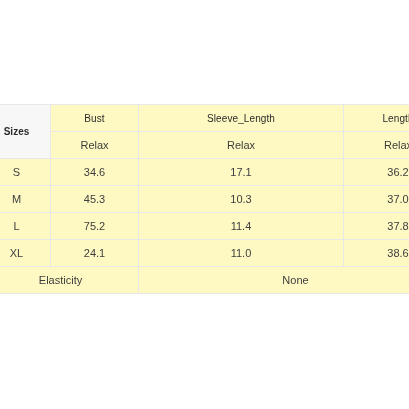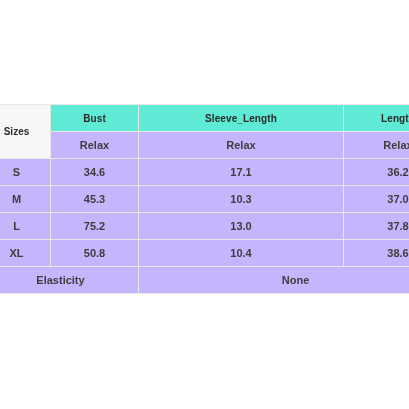--- a/index.html
+++ b/index.html
@@ -30,36 +30,36 @@
     top: 0;
     width: 470px;
     border-collapse: collapse;
     table-layout: fixed;
     background: #ffffff;
   }
 
   #size-chart-table td,
   #size-chart-table th {
     border: 1px solid #e8e8e8;
-    font-weight: bold;
+    font-weight: normal;
     color: #3d3d3d;
     text-align: center;
     vertical-align: middle;
     font-size: 11px;
     height: 27px;
     padding: 0 4px;
     box-sizing: border-box;
-    background: #c4b5fd;
+    background: #fef9c3;
     white-space: nowrap;
   }
 
   
   #size-chart-table th.col-head {
-    background: #5eead4;
-    font-weight: bold;
+    background: #fef9c3;
+    font-weight: normal;
     font-size: 10px;
     color: #2b2b2b;
     letter-spacing: 0.1px;
   }
   #size-chart-table th.sizes-head {
     background: #f7f7f7;
     font-weight: bold;
     font-size: 10px;
     color: #2b2b2b;
   }
@@ -104,27 +104,27 @@
       </tr>
       <tr>
         <td>M</td>
         <td>45.3</td>
         <td>10.3</td>
         <td>37.0</td>
       </tr>
       <tr>
         <td>L</td>
         <td>75.2</td>
-        <td>13.0</td>
+        <td>11.4</td>
         <td>37.8</td>
       </tr>
       <tr>
         <td>XL</td>
-        <td>50.8</td>
-        <td>10.4</td>
+        <td>24.1</td>
+        <td>11.0</td>
         <td>38.6</td>
       </tr>
       <tr>
         <td class="footer-label" colspan="2">Elasticity</td>
         <td colspan="2">None</td>
       </tr>
     </tbody>
   </table>
 </div>
 

